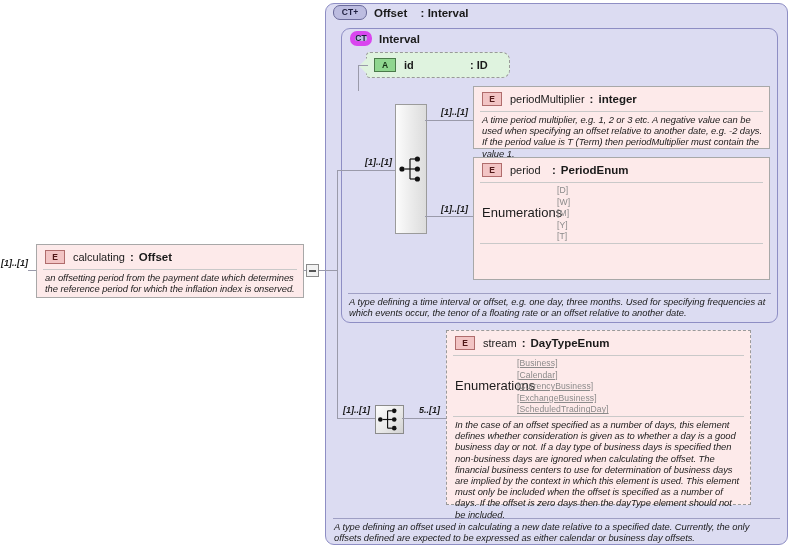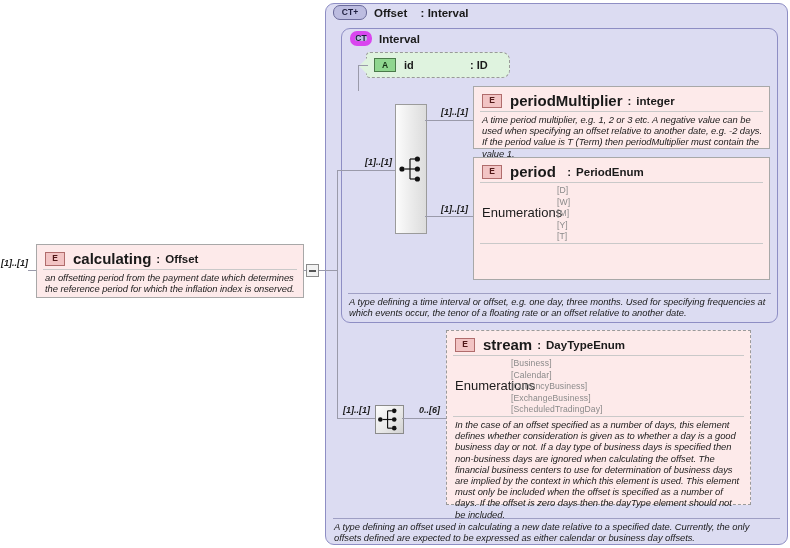--- a/index.html
+++ b/index.html
@@ -109,21 +109,21 @@
   
   .elem-box {
     border: 1px solid #a8a8a8;
     background: #fdeaea;
   }
   .elem-box.dashed { border: 1px dashed #9a9a9a; }
   .elem-head {
     position: absolute; left: 8px; top: 5px;
     display: flex; align-items: center;
   }
-  .elem-head .nm { font-size: 15px; font-weight: bold; color: #1a1a1a; margin-left: 8px; text-align: right; }
+  .elem-head .nm { font-size: 11px; font-weight: normal; color: #1a1a1a; margin-left: 8px; text-align: right; }
   .elem-head .sep { font-size: 11.5px; font-weight: bold; color: #1a1a1a; margin-left: 5px; }
   .elem-head .ty { font-size: 11.5px; font-weight: bold; color: #1a1a1a; margin-left: 5px; }
   .elem-rule {
     position: absolute; left: 6px; right: 6px;
     border-top: 1px solid #c9c9c9;
   }
   .elem-doc { position: absolute; left: 8px; right: 7px; }
 
   
   .enum-label {
@@ -267,21 +267,21 @@
 
 <div class="abs" id="collapse-box">
   <span class="minus"></span>
 </div>
 
 <div class="card-lbl" style="left:1px; top:258px;">[1]..[1]</div>
 <div class="card-lbl" style="left:365px; top:157px;">[1]..[1]</div>
 <div class="card-lbl" style="left:441px; top:107px;">[1]..[1]</div>
 <div class="card-lbl" style="left:441px; top:204px;">[1]..[1]</div>
 <div class="card-lbl" style="left:343px; top:405px;">[1]..[1]</div>
-<div class="card-lbl" style="left:419px; top:405px;">0..[6]</div>
+<div class="card-lbl" style="left:419px; top:405px;">5..[1]</div>
 
 <div class="abs elem-box" id="inflationlag">
   <span class="elem-head">
     <span class="badge badge-e">
       <span>E</span>
     </span>
     <span class="nm">calculating</span>
     <span class="sep">:</span>
     <span class="ty">Offset</span>
   </span>
@@ -327,21 +327,21 @@
   <span class="elem-head">
     <span class="badge badge-e">
       <span>E</span>
     </span>
     <span class="nm">stream</span>
     <span class="sep">:</span>
     <span class="ty">DayTypeEnum</span>
   </span>
   <span class="elem-rule" style="top:24px;"></span>
   <span class="enum-label" style="left:8px; top:27px;">Enumerations</span>
-  <span class="enum-values" style="left:64px; top:27px;">
+  <span class="enum-values" style="left:70px; top:27px;text-decoration:underline;">
     <span>[Business]</span><br>
     <span>[Calendar]</span><br>
     <span>[CurrencyBusiness]</span><br>
     <span>[ExchangeBusiness]</span><br>
     <span>[ScheduledTradingDay]</span>
   </span>
   <span class="elem-rule" style="top:85px;"></span>
   <span class="elem-doc doc-text" style="top:88px;">In the case of an offset specified as a number of days, this element defines whether consideration is given as to whether a day is a good business day or not. If a day type of business days is specified then non-business days are ignored when calculating the offset. The financial business centers to use for determination of business days are implied by the context in which this element is used. This element must only be included when the offset is specified as a number of days. If the offset is zero days then the dayType element should not be included.</span>
 </div>
 

